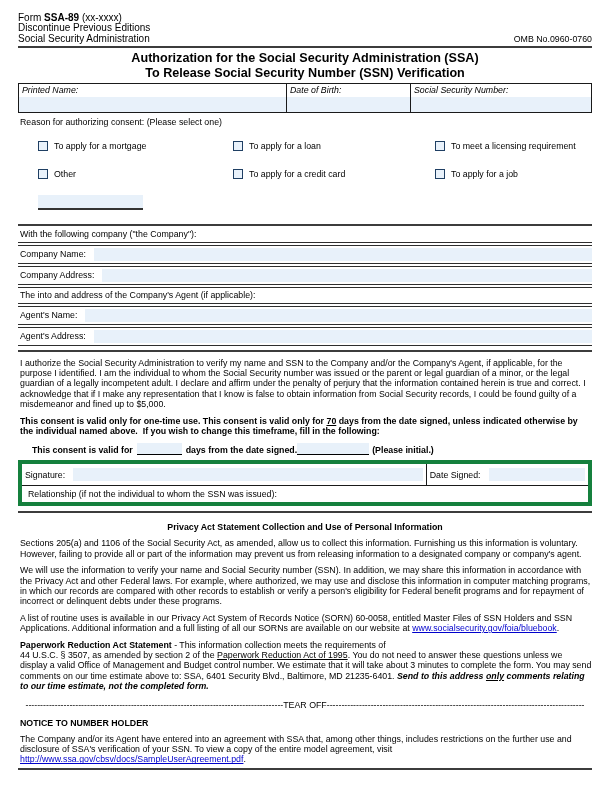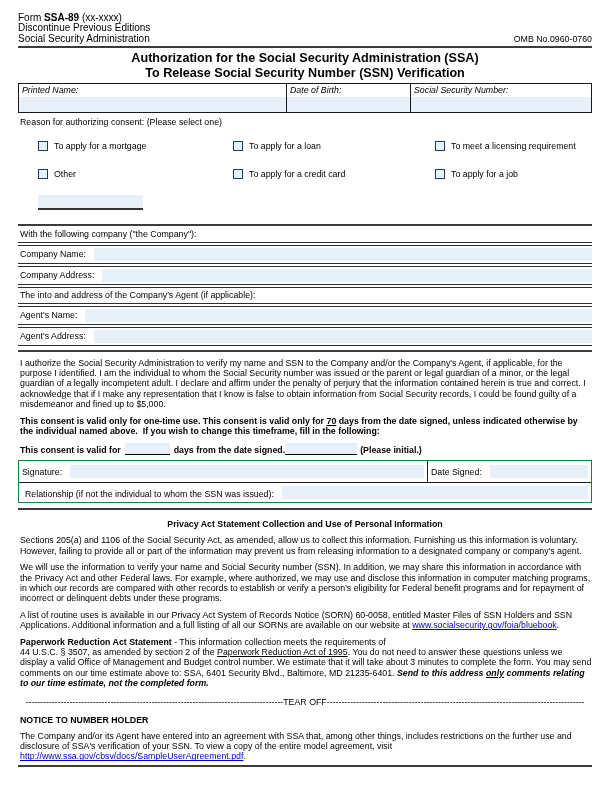--- a/index.html
+++ b/index.html
@@ -50,32 +50,32 @@
 
   
   .crow { display:flex; align-items:center; font-size:8.8px;
           padding:2px 0 2px 2px; border-bottom:1px solid #2e2e2e; min-height:17px; }
   .crow + .crow { border-top:1px solid #2e2e2e; margin-top:2px; }
   .clabel { white-space:nowrap; padding-right:8px; }
   .field-inline { flex:1; height:13px; background:#e8f1fa; }
 
   
   .para { font-size:8.8px; line-height:10.4px; margin:6px 0 0 0; padding-left:2px; }
-  .consent-line { font-size:8.8px; font-weight:bold; margin:7px 0 5px; padding-left:2px; display:flex; align-items:flex-end; }
+  .consent-line { font-size:8.8px; font-weight:bold; margin:7px 12px 5px; padding-left:2px; display:flex; align-items:flex-end; }
   .inline-field { display:inline-block; background:#e8f1fa; border-bottom:1px solid #000; height:12px; }
   .if-days { width:45px; margin:0 4px; }
   .if-init { width:72px; margin-right:3px; }
 
   
-  .sig-table { border:1px solid #15803d; margin-top:4px; }
+  .sig-table { border:4px solid #15803d; margin-top:4px; }
   .sig-row1 { display:flex; border-bottom:1px solid #1a1a1a; }
   .sig-cell { display:flex; align-items:center; padding:4px 3px; font-size:8.8px; }
   .sig-c1 { width:71.5%; border-right:1px solid #1a1a1a; }
   .sig-c2 { flex:1; }
-  .sig-row2 { display:flex; align-items:flex-end; padding:3px 3px 3px 6px; font-size:8.8px; }
+  .sig-row2 { display:flex; align-items:flex-start; padding:3px 3px 3px 6px; font-size:8.8px;flex-direction:column; }
 
   .rule-mid { height:2px; background:#3c3c3c; margin-top:5px; }
 
   .privacy-heading { text-align:center; font-weight:bold; font-size:8.8px; margin-top:9px; }
 
   
   .tear-off { display:flex; justify-content:center; overflow:hidden;
               font-size:8.8px; line-height:10px; margin:8px 0 8px; white-space:nowrap; }
   .tear-off span { white-space:nowrap; }
 

